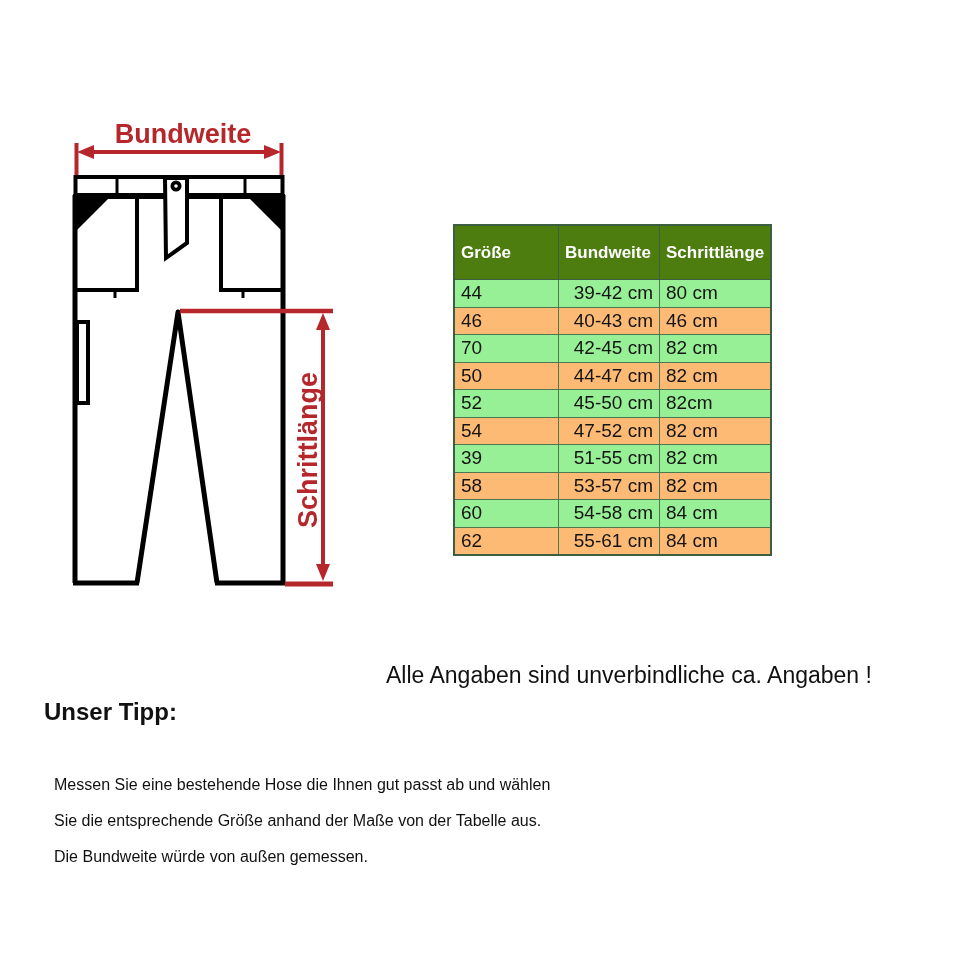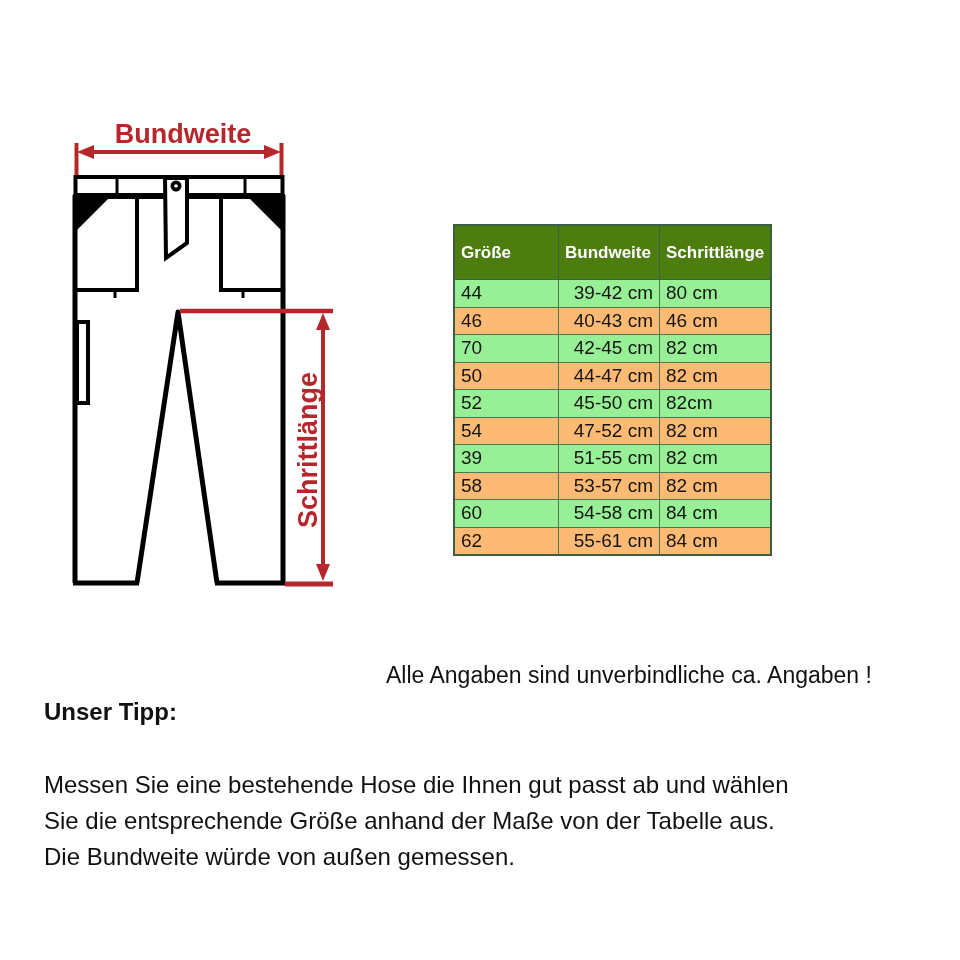--- a/index.html
+++ b/index.html
@@ -22,21 +22,21 @@
   td.c0{width:91px;text-align:left;}
   td.c1{width:88px;text-align:right;}
   td.c2{width:97px;text-align:left;}
   th.c0{width:91px;} th.c1{width:88px;} th.c2{width:97px;}
   tr.alt td{background:#97f095;}
   tr.plain td{background:#fdba74;}
 
   
   .disclaimer{position:absolute;left:386px;top:650px;font-size:23px;color:#111111;white-space:nowrap;margin-top:12px;}
   .tip-heading{position:absolute;left:44px;top:698px;font-size:24px;font-weight:bold;color:#111111;}
-  .tip-paragraph{position:absolute;left:44px;top:767px;font-size:24px;line-height:36px;color:#111111;}
+  .tip-paragraph{position:absolute;left:54px;top:767px;font-size:16px;line-height:36px;color:#111111;}
 </style>
 </head>
 <body>
 
 <div class="canvas">
 
   <div class="pants-diagram">
     <svg viewBox="0 0 340 500" width="340" height="500">
 
       <g stroke="#b5272b" fill="#b5272b">

